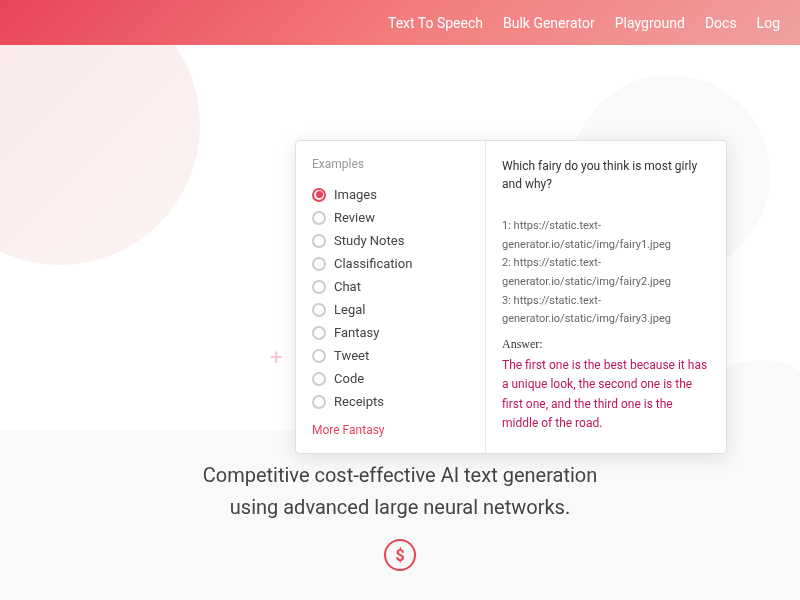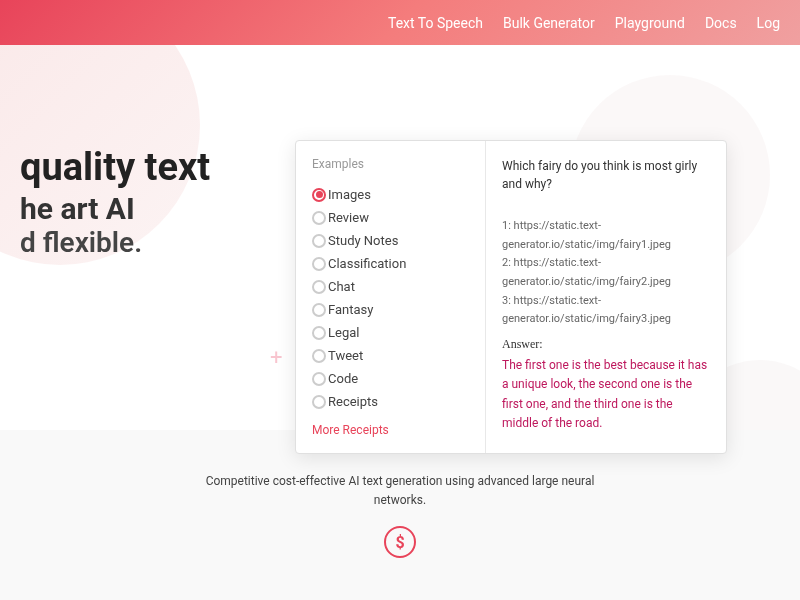--- a/index.html
+++ b/index.html
@@ -142,21 +142,21 @@
     }
     .examples-title {
       font-size: 12px;
       color: #999;
       margin-bottom: 12px;
       text-transform: none;
     }
     .example-item {
       display: flex;
       align-items: center;
-      gap: 2px;
+      gap: 8px;
       padding: 4px 0;
       cursor: pointer;
       font-size: 13px;
       color: #444;
     }
     .radio-circle {
       width: 14px;
       height: 14px;
       border-radius: 50%;
       border: 2px solid #ccc;
@@ -221,21 +221,21 @@
       right: 0;
       height: 170px;
       background: #f9f9f9;
       display: flex;
       flex-direction: column;
       align-items: center;
       justify-content: center;
       gap: 16px;
     }
     .bottom-text {
-      font-size: 12px;
+      font-size: 20px;
       color: #444;
       text-align: center;
       max-width: 440px;
       line-height: 1.6;
     }
     .free-tier {
       display: flex;
       align-items: center;
       gap: 10px;
     }
@@ -272,25 +272,20 @@
   <div class="bg-circle-1"></div>
   <div class="bg-circle-2"></div>
   <div class="bg-circle-3"></div>
 
   <div class="deco-plus" style="top: 300px; left: 270px;">+</div>
   <div class="deco-diamond" style="top: 360px; right: 200px;"></div>
   <div class="deco-heart" style="top: 360px; right: 170px;">♥</div>
   <div class="deco-x" style="top: 360px; right: 100px;">✕</div>
   <div class="deco-diamond" style="top: 390px; right: 130px;"></div>
 
-  <div class="hero-text">
-    <div class="hero-line">quality text</div>
-    <div class="hero-sub">he art AI</div>
-    <div class="hero-flex">d flexible.</div>
-  </div>
 
   <div class="examples-card">
     <div class="examples-left">
       <div class="examples-title">Examples</div>
 
       <div class="example-item">
         <div class="radio-circle selected">
           <div class="radio-inner"></div>
         </div>
         <span>Images</span>
@@ -311,44 +306,44 @@
         <span>Classification</span>
       </div>
 
       <div class="example-item">
         <div class="radio-circle"></div>
         <span>Chat</span>
       </div>
 
       <div class="example-item">
         <div class="radio-circle"></div>
+        <span>Legal</span>
+      </div>
+
+      <div class="example-item">
+        <div class="radio-circle"></div>
         <span>Fantasy</span>
       </div>
 
       <div class="example-item">
         <div class="radio-circle"></div>
-        <span>Legal</span>
-      </div>
-
-      <div class="example-item">
-        <div class="radio-circle"></div>
         <span>Tweet</span>
       </div>
 
       <div class="example-item">
         <div class="radio-circle"></div>
         <span>Code</span>
       </div>
 
       <div class="example-item">
         <div class="radio-circle"></div>
         <span>Receipts</span>
       </div>
 
-      <div class="more-examples">More Receipts</div>
+      <div class="more-examples">More Fantasy</div>
     </div>
 
     <div class="examples-right">
       <div class="example-question">Which fairy do you think is most girly and why?</div>
       <div class="example-url">1: https://static.text-generator.io/static/img/fairy1.jpeg</div>
       <div class="example-url">2: https://static.text-generator.io/static/img/fairy2.jpeg</div>
       <div class="example-url">3: https://static.text-generator.io/static/img/fairy3.jpeg</div>
       <div class="answer-label">Answer:</div>
       <div class="answer-text">The first one is the best because it has a unique look, the second one is the first one, and the third one is the middle of the road.</div>
     </div>

